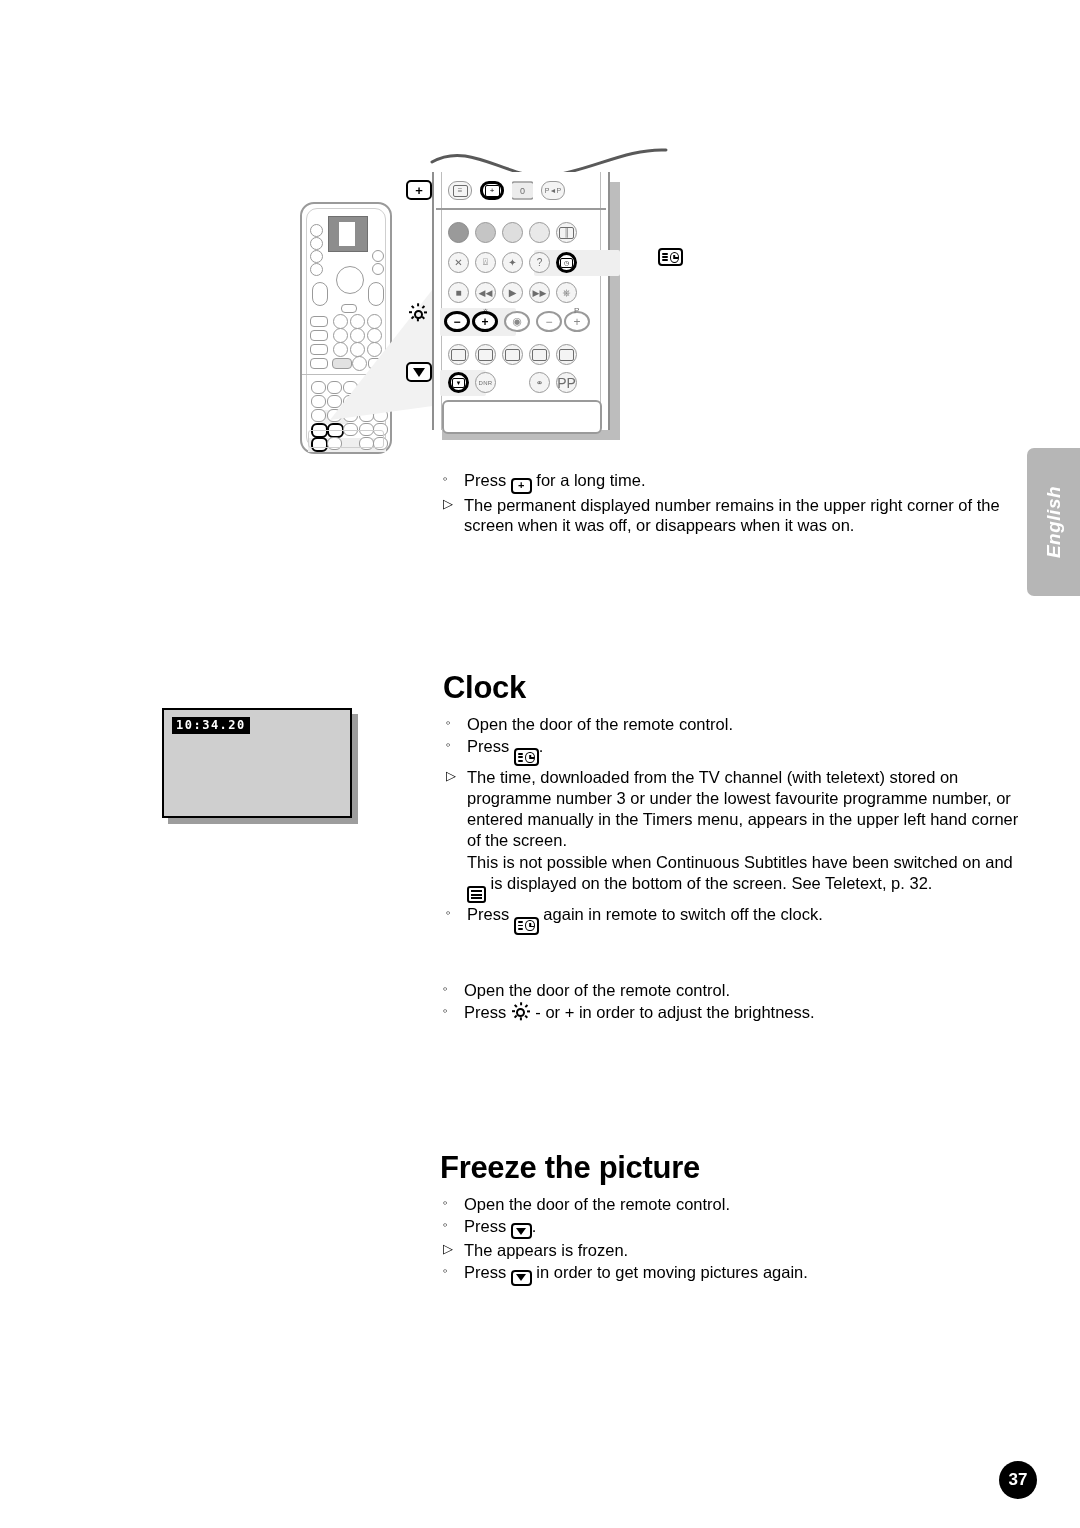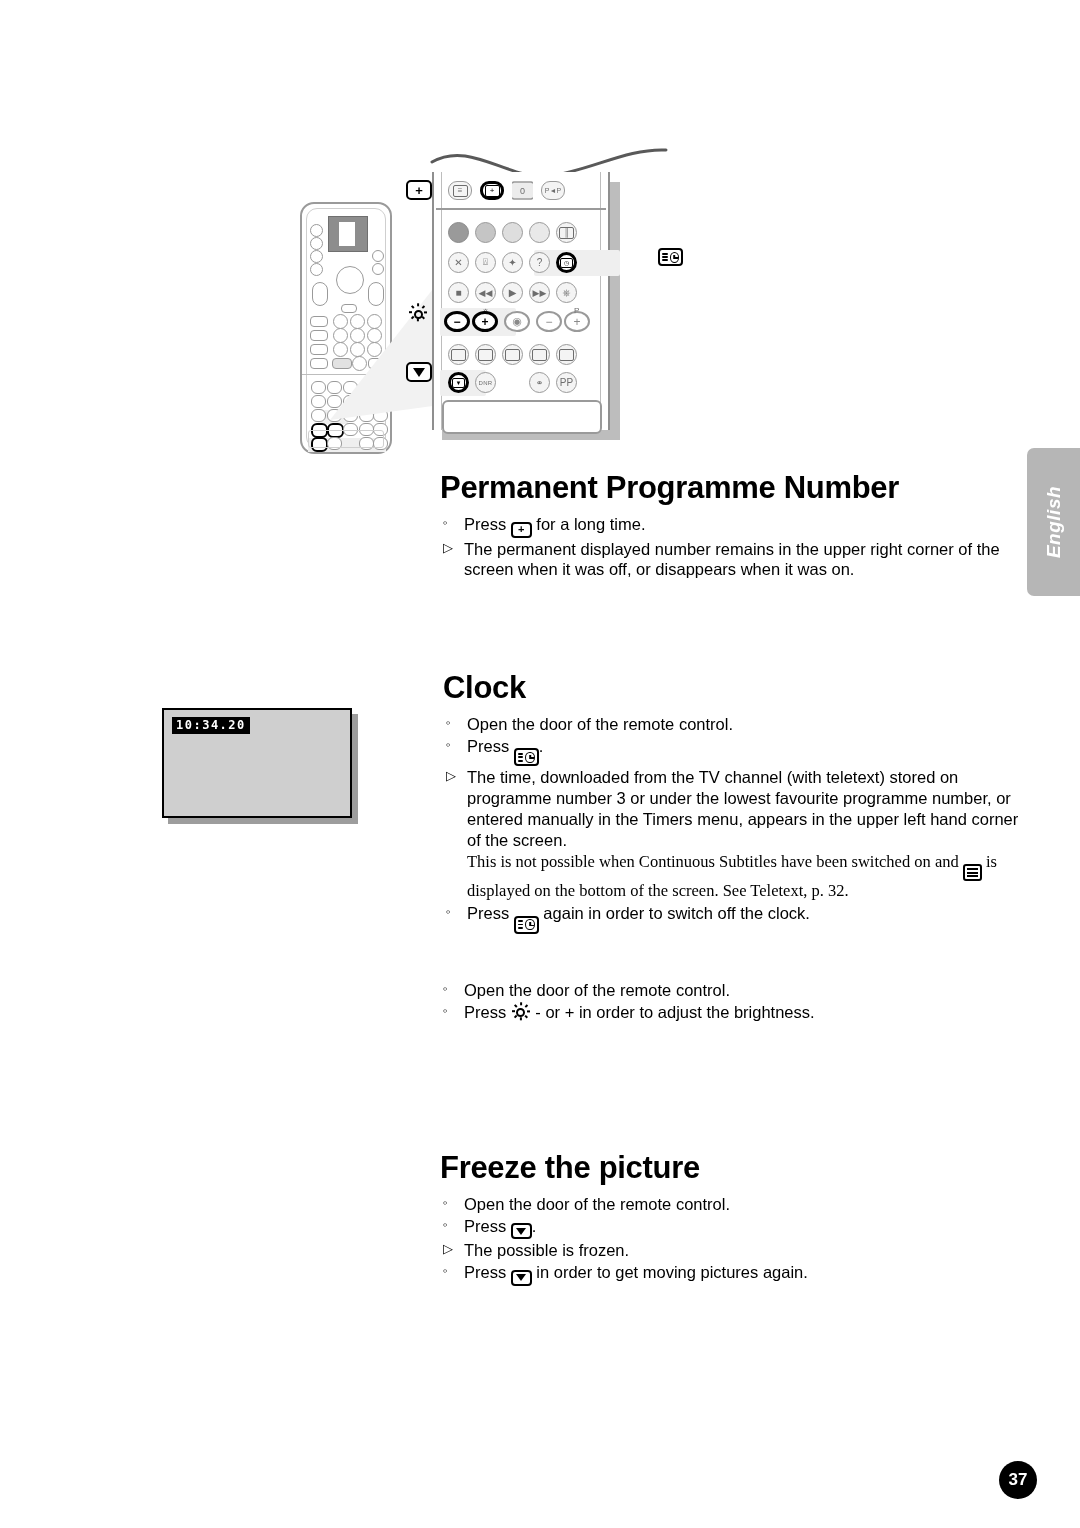--- a/index.html
+++ b/index.html
@@ -440,21 +440,21 @@
     padding-left: 24px;
     margin: 0 0 1px 0;
   }
   .bullets li .marker {
     position: absolute;
     left: 3px;
     top: 0;
     font-size: 13px;
     line-height: 1.42;
   }
-  .bullets li.nomark { padding-left: 24px; font-family: Liberation Serif, serif; }
+  .bullets li.nomark { padding-left: 24px; }
 
   
   #page-number {
     position: absolute;
     left: 999px;
     top: 1461px;
     width: 38px;
     height: 38px;
     border-radius: 50%;
     background: #000;
@@ -665,21 +665,21 @@
           <span class="mini-tv" style="color:#000;width:11px;height:8px;border-width:1.2px;font-size:6px;">▼</span>
         </div>
         <div class="btn round">
             <span style="font-size:6px;letter-spacing:0.3px;">DNR</span>
           </div>
         <div style="width:21px;"></div>
         <div class="btn round">
             <span style="font-size:9px;">⚭</span>
           </div>
         <div class="btn round">
-            <span style="font-size:10px;">PP</span>
+            <span style="font-size:14px;">PP</span>
           </div>
       </div>
 
       <div class="base"></div>
     </div>
   </div>
 
   <div class="callout" style="left:124px;top:40px;">
     <span class="icon-box">+</span>
   </div>
@@ -718,21 +718,20 @@
 
 <div id="tv-mock">
   <div class="shadow"></div>
   <div class="screen">
     <div class="clock-readout">10:34.20</div>
   </div>
 </div>
 
 <div id="content">
     <div class="section" style="position: absolute; top: 0px; left: 0px; width: 590px;">
-      <h2>Permanent Programme Number</h2>
       <ul class="bullets">
         <li><span class="marker">◦</span><span>Press </span><span class="icon-box small">+</span><span> for a long time.</span></li>
         <li><span class="marker">▷</span><span>The permanent displayed number remains in the upper right corner of the screen when it was off, or disappears when it was on.</span></li>
       </ul>
     </div>
     <div class="section" style="position: absolute; top: 200px; left: 3px; width: 590px;">
       <h2>Clock</h2>
       <ul class="bullets">
         <li><span class="marker">◦</span><span>Open the door of the remote control.</span></li>
         <li><span class="marker">◦</span><span>Press </span><span class="icon-clock">
@@ -749,37 +748,37 @@
             <span></span>
             <span></span>
           </span><span> is displayed on the bottom of the screen. See Teletext, p. 32.</span></li>
         <li><span class="marker">◦</span><span>Press </span><span class="icon-clock">
             <span class="lines">
               <b></b>
               <b></b>
               <b></b>
             </span>
             <span class="face"></span>
-          </span><span> again in order to switch off the clock.</span></li>
+          </span><span> again in remote to switch off the clock.</span></li>
       </ul>
     </div>
     <div class="section" style="position: absolute; top: 510px; left: 0px; width: 590px;">
       <ul class="bullets">
         <li><span class="marker">◦</span><span>Open the door of the remote control.</span></li>
         <li><span class="marker">◦</span><span>Press </span><span class="icon-sun"><span class="core"></span><i style="transform: translate(-50%, -50%) rotate(0deg) translateY(-9px);"></i><i style="transform: translate(-50%, -50%) rotate(45deg) translateY(-9px);"></i><i style="transform: translate(-50%, -50%) rotate(90deg) translateY(-9px);"></i><i style="transform: translate(-50%, -50%) rotate(135deg) translateY(-9px);"></i><i style="transform: translate(-50%, -50%) rotate(180deg) translateY(-9px);"></i><i style="transform: translate(-50%, -50%) rotate(225deg) translateY(-9px);"></i><i style="transform: translate(-50%, -50%) rotate(270deg) translateY(-9px);"></i><i style="transform: translate(-50%, -50%) rotate(315deg) translateY(-9px);"></i></span><span> - or + in order to adjust the brightness.</span></li>
       </ul>
     </div>
     <div class="section" style="position: absolute; top: 680px; left: 0px; width: 590px;">
       <h2>Freeze the picture</h2>
       <ul class="bullets">
         <li><span class="marker">◦</span><span>Open the door of the remote control.</span></li>
         <li><span class="marker">◦</span><span>Press </span><span class="icon-box small">
             <span class="tri"></span>
           </span><span>.</span></li>
-        <li><span class="marker">▷</span><span>The possible is frozen.</span></li>
+        <li><span class="marker">▷</span><span>The appears is frozen.</span></li>
         <li><span class="marker">◦</span><span>Press </span><span class="icon-box small">
             <span class="tri"></span>
           </span><span> in order to get moving pictures again.</span></li>
       </ul>
     </div>
   </div>
 
 <div id="page-number">37</div>
 
 </body></html>

